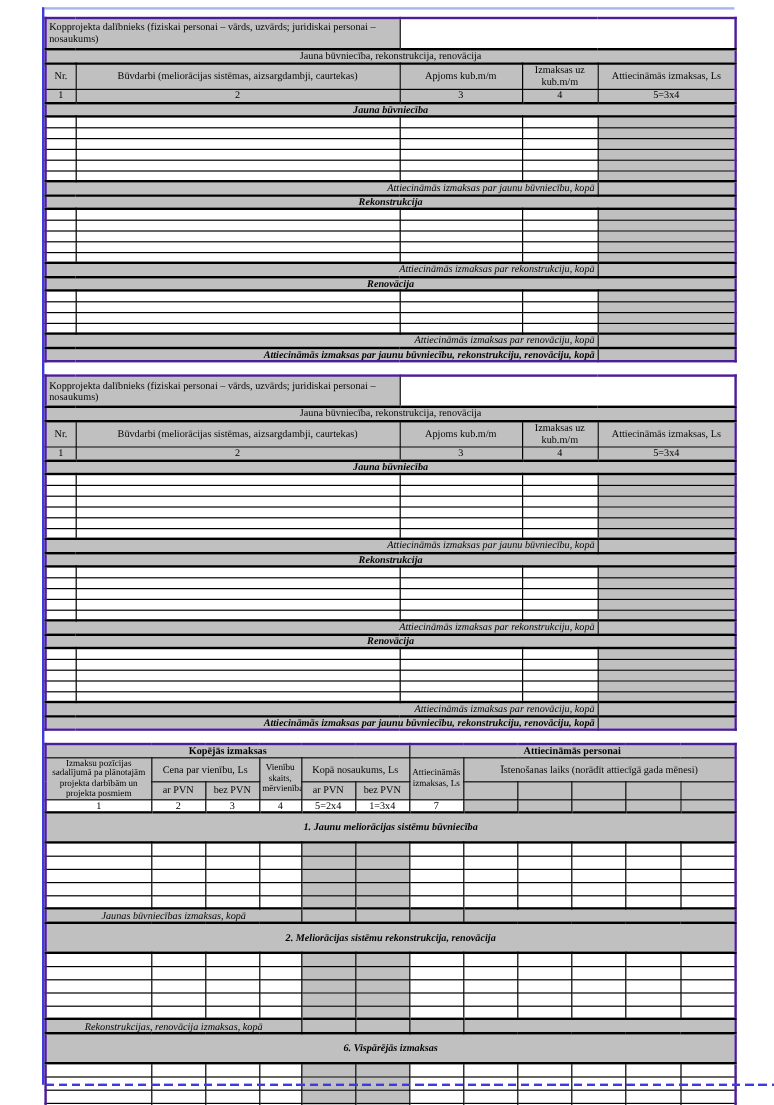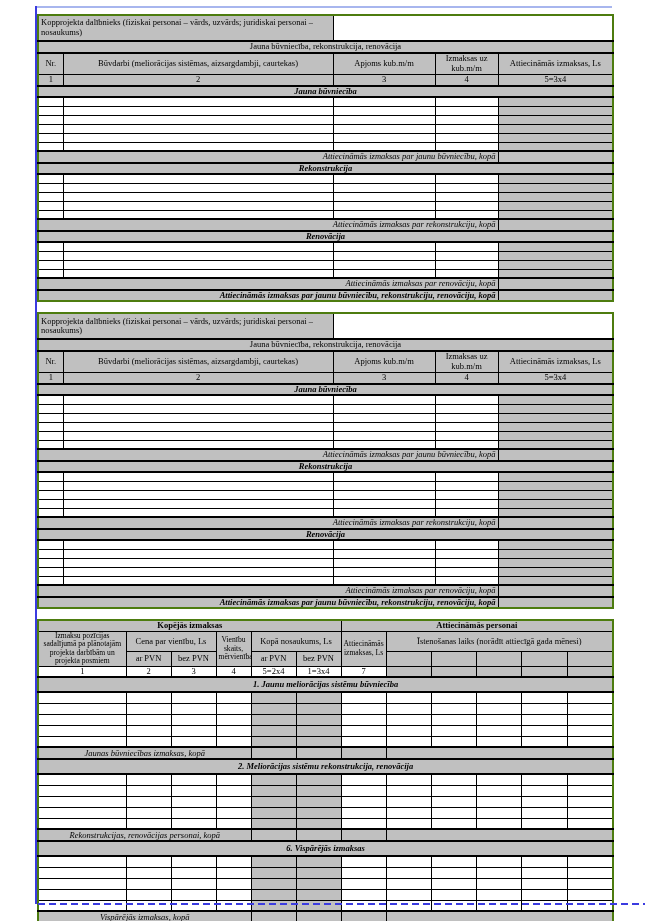--- a/index.html
+++ b/index.html
@@ -28,21 +28,21 @@
   table{border-collapse:collapse;table-layout:fixed;width:575px;}
   td{
     border:1px solid #000;
     padding:0 2px;
     font-size:8.5px;
     line-height:1.12;
     vertical-align:middle;
     overflow:hidden;
     box-sizing:border-box;
   }
-  .ptable, .ctable{border:2px solid #4d7c0f;}
+  .ptable, .ctable{border:2px solid #4c1d95;}
   .gray{background:#c0c0c0;}
   .white{background:#ffffff;}
   .center{text-align:center;}
   .left{text-align:left;}
   .right{text-align:right;}
   .it{font-style:italic;}
   .b{font-weight:bold;}
   .bi{font-weight:bold;font-style:italic;}
   .small{font-size:7.6px;font-family:Liberation Serif, serif;}
   .thickb{border-bottom-width:2px;}
@@ -61,21 +61,21 @@
 
   
   .c14-title{
     margin:6px 0 2px 0;
     font-size:9px;font-weight:bold;font-style:italic;
   }
   .crow-group{height:11px;}
   .crow-h1{height:20px;}
   .crow-h2{height:15px;padding-left:36px;}
   .crow-nums{height:10px;}
-  .crow-section{height:15px;margin-left:39px;}
+  .crow-section{height:25px;margin-left:39px;}
   .crow-data{height:11px;}
   .crow-summary{height:12px;}
 </style>
 </head>
 <body>
 
 <div class="topline"></div>
 <div class="leftline"></div>
 
 <div class="content">
@@ -613,21 +613,21 @@
             <td class="gray"></td>
             <td class="gray"></td>
             <td class="white"></td>
             <td class="white"></td>
             <td class="white"></td>
             <td class="white"></td>
             <td class="white"></td>
             <td class="white"></td>
           </tr>
           <tr class="crow-summary">
-            <td class="gray center it thickt" colspan="4">Rekonstrukcijas, renovācijas personai, kopā</td>
+            <td class="gray center it thickt" colspan="4">Rekonstrukcijas, renovācija izmaksas, kopā</td>
             <td class="gray thickt"></td>
             <td class="gray thickt"></td>
             <td class="gray thickt"></td>
             <td class="gray thickt" colspan="5"></td>
           </tr>
           <tr class="crow-section">
             <td class="gray center bi thickt thickb" colspan="12">6. Vispārējās izmaksas</td>
           </tr>
           <tr class="crow-data">
             <td class="white"></td>

